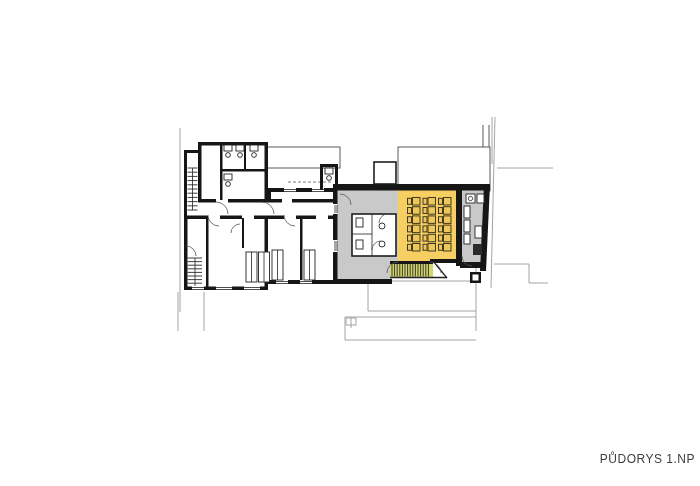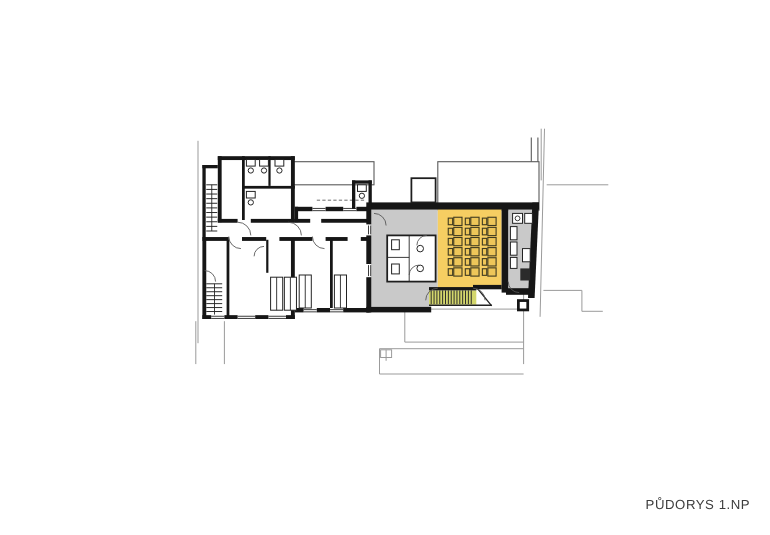--- a/index.html
+++ b/index.html
@@ -13,21 +13,21 @@
   .dash{stroke:var(--neighbor);stroke-width:0.8;fill:none;stroke-dasharray:3 2;}
   .hall{fill:var(--hall);}
   .yellow{fill:var(--highlight);}
   .tint{fill:var(--stairtint);}
   .fix{fill:#fff;stroke:#222;stroke-width:0.9;}
   .fixl{stroke:#222;stroke-width:0.8;fill:none;}
   .arc{stroke:#555;stroke-width:0.8;fill:none;}
   .thinwall{fill:#fff;stroke:#1e1e1e;stroke-width:1.6;}
   .tread{stroke:#2a2a2a;stroke-width:0.9;}
   .deskr{stroke:var(--deskline);stroke-width:1;fill:var(--deskfill);}
-  .caption{position:absolute;right:18px;top:452px;color:var(--captioncol);
+  .caption{position:absolute;right:5px;top:452px;color:var(--captioncol);
            font-size:12px;letter-spacing:0.5px;font-family:"Liberation Sans",sans-serif;}
 </style>
 </head>
 <body>
 
 <div class="stage" style="--bg: #ffffff; --wall: #161616; --hall: #c9c9c9; --highlight: #f6ce62; --stairtint: #d3d66c; --deskline: #3f3a20; --deskfill: #eec659; --site: #9a9a9a; --neighbor: #5a5a5a; --captioncol: #3d3d3d;">
 <svg width="700" height="486" viewBox="0 0 700 486">
 
   <g>
     <line class="site" x1="180" y1="128" x2="180" y2="312"></line>

